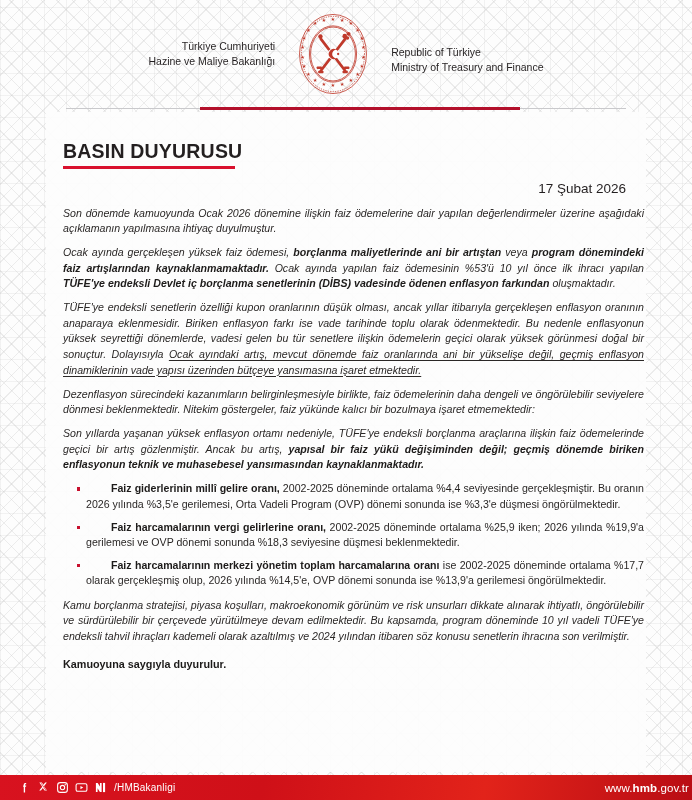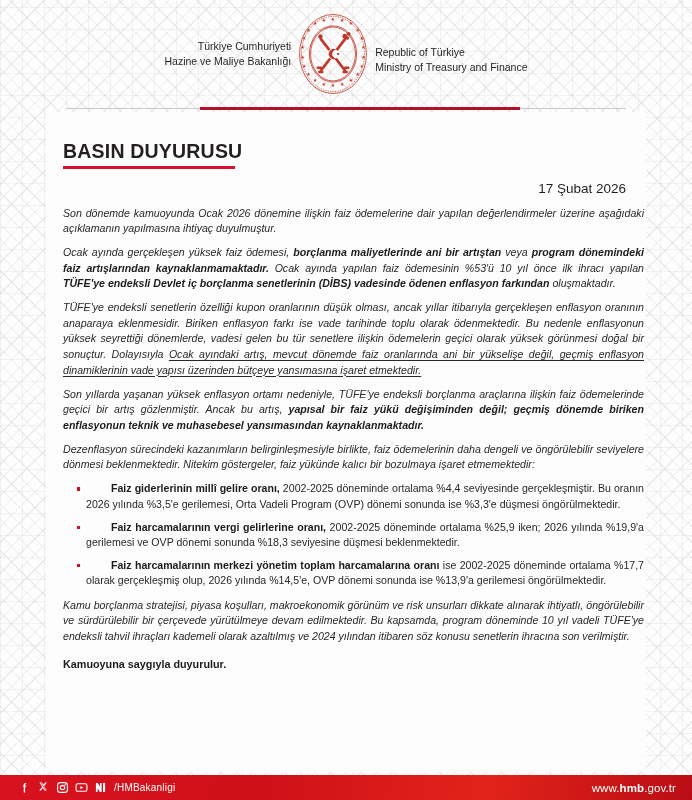--- a/index.html
+++ b/index.html
@@ -38,21 +38,21 @@
   }
 
   
   .header {
     position: relative;
     z-index: 3;
     height: 108px;
     display: flex;
     align-items: center;
     justify-content: center;
-    gap: 4px;
+    gap: 20px;
   }
   .hdr-tr, .hdr-en {
     font-size: 10.5px;
     line-height: 1.45;
     color: #231f20;
     white-space: nowrap;
   }
   .hdr-tr { text-align: right; }
   .hdr-en { text-align: left; margin-top: 12px; }
 
@@ -151,21 +151,21 @@
   
   .footer {
     position: absolute;
     left: 0; right: 0; bottom: 0;
     height: 25px;
     z-index: 5;
     background: linear-gradient(100deg, #d8121f 0%, #cf1018 38%, #e2231a 70%, #b90d14 100%);
     display: flex;
     align-items: center;
     justify-content: space-between;
-    padding: 0 16px 0 18px;
+    padding: 0 3px 0 18px;
     color: #fff;
   }
   .social {
     display: flex;
     align-items: center;
     gap: 6px;
   }
   .social .ic {
     display: inline-flex;
     align-items: center;
@@ -277,23 +277,23 @@
     </div>
 
     <div class="date">17 Şubat 2026</div>
 
     <p class="para">Son dönemde kamuoyunda Ocak 2026 dönemine ilişkin faiz ödemelerine dair yapılan değerlendirmeler üzerine aşağıdaki açıklamanın yapılmasına ihtiyaç duyulmuştur.</p>
 
     <p class="para"><span>Ocak ayında gerçekleşen yüksek faiz ödemesi, </span><b>borçlanma maliyetlerinde ani bir artıştan</b><span> veya </span><b>program dönemindeki faiz artışlarından kaynaklanmamaktadır.</b><span> Ocak ayında yapılan faiz ödemesinin %53'ü 10 yıl önce ilk ihracı yapılan </span><b>TÜFE'ye endeksli Devlet iç borçlanma senetlerinin (DİBS) vadesinde ödenen enflasyon farkından</b><span> oluşmaktadır.</span></p>
 
     <p class="para"><span>TÜFE'ye endeksli senetlerin özelliği kupon oranlarının düşük olması, ancak yıllar itibarıyla gerçekleşen enflasyon oranının anaparaya eklenmesidir. Biriken enflasyon farkı ise vade tarihinde toplu olarak ödenmektedir. Bu nedenle enflasyonun yüksek seyrettiği dönemlerde, vadesi gelen bu tür senetlere ilişkin ödemelerin geçici olarak yüksek görünmesi doğal bir sonuçtur. Dolayısıyla </span><u>Ocak ayındaki artış, mevcut dönemde faiz oranlarında ani bir yükselişe değil, geçmiş enflasyon dinamiklerinin vade yapısı üzerinden bütçeye yansımasına işaret etmektedir.</u></p>
 
+    <p class="para">Dezenflasyon sürecindeki kazanımların belirginleşmesiyle birlikte, faiz ödemelerinin daha dengeli ve öngörülebilir seviyelere dönmesi beklenmektedir. Nitekim göstergeler, faiz yükünde kalıcı bir bozulmaya işaret etmemektedir:</p>
+
     <p class="para"><span>Son yıllarda yaşanan yüksek enflasyon ortamı nedeniyle, TÜFE'ye endeksli borçlanma araçlarına ilişkin faiz ödemelerinde geçici bir artış gözlenmiştir. Ancak bu artış, </span><b>yapısal bir faiz yükü değişiminden değil; geçmiş dönemde biriken enflasyonun teknik ve muhasebesel yansımasından kaynaklanmaktadır.</b></p>
-
-    <p class="para">Dezenflasyon sürecindeki kazanımların belirginleşmesiyle birlikte, faiz ödemelerinin daha dengeli ve öngörülebilir seviyelere dönmesi beklenmektedir. Nitekim göstergeler, faiz yükünde kalıcı bir bozulmaya işaret etmemektedir:</p>
 
     <ul class="bullets">
       <li><b>Faiz giderlerinin millî gelire oranı,</b><span> 2002-2025 döneminde ortalama %4,4 seviyesinde gerçekleşmiştir. Bu oranın 2026 yılında %3,5'e gerilemesi, Orta Vadeli Program (OVP) dönemi sonunda ise %3,3'e düşmesi öngörülmektedir.</span></li>
       <li><b>Faiz harcamalarının vergi gelirlerine oranı,</b><span> 2002-2025 döneminde ortalama %25,9 iken; 2026 yılında %19,9'a gerilemesi ve OVP dönemi sonunda %18,3 seviyesine düşmesi beklenmektedir.</span></li>
       <li><b>Faiz harcamalarının merkezi yönetim toplam harcamalarına oranı</b><span> ise 2002-2025 döneminde ortalama %17,7 olarak gerçekleşmiş olup, 2026 yılında %14,5'e, OVP dönemi sonunda ise %13,9'a gerilemesi öngörülmektedir.</span></li>
     </ul>
 
     <p class="para">Kamu borçlanma stratejisi, piyasa koşulları, makroekonomik görünüm ve risk unsurları dikkate alınarak ihtiyatlı, öngörülebilir ve sürdürülebilir bir çerçevede yürütülmeye devam edilmektedir. Bu kapsamda, program döneminde 10 yıl vadeli TÜFE'ye endeksli tahvil ihraçları kademeli olarak azaltılmış ve 2024 yılından itibaren söz konusu senetlerin ihracına son verilmiştir.</p>
 
     <p class="closing">Kamuoyuna saygıyla duyurulur.</p>

